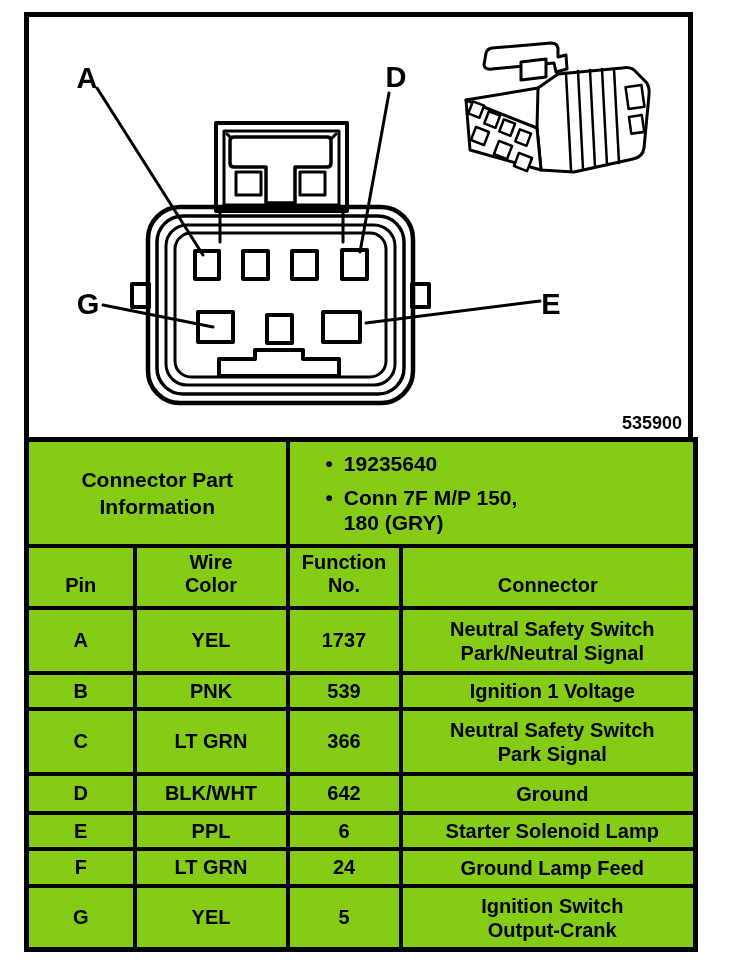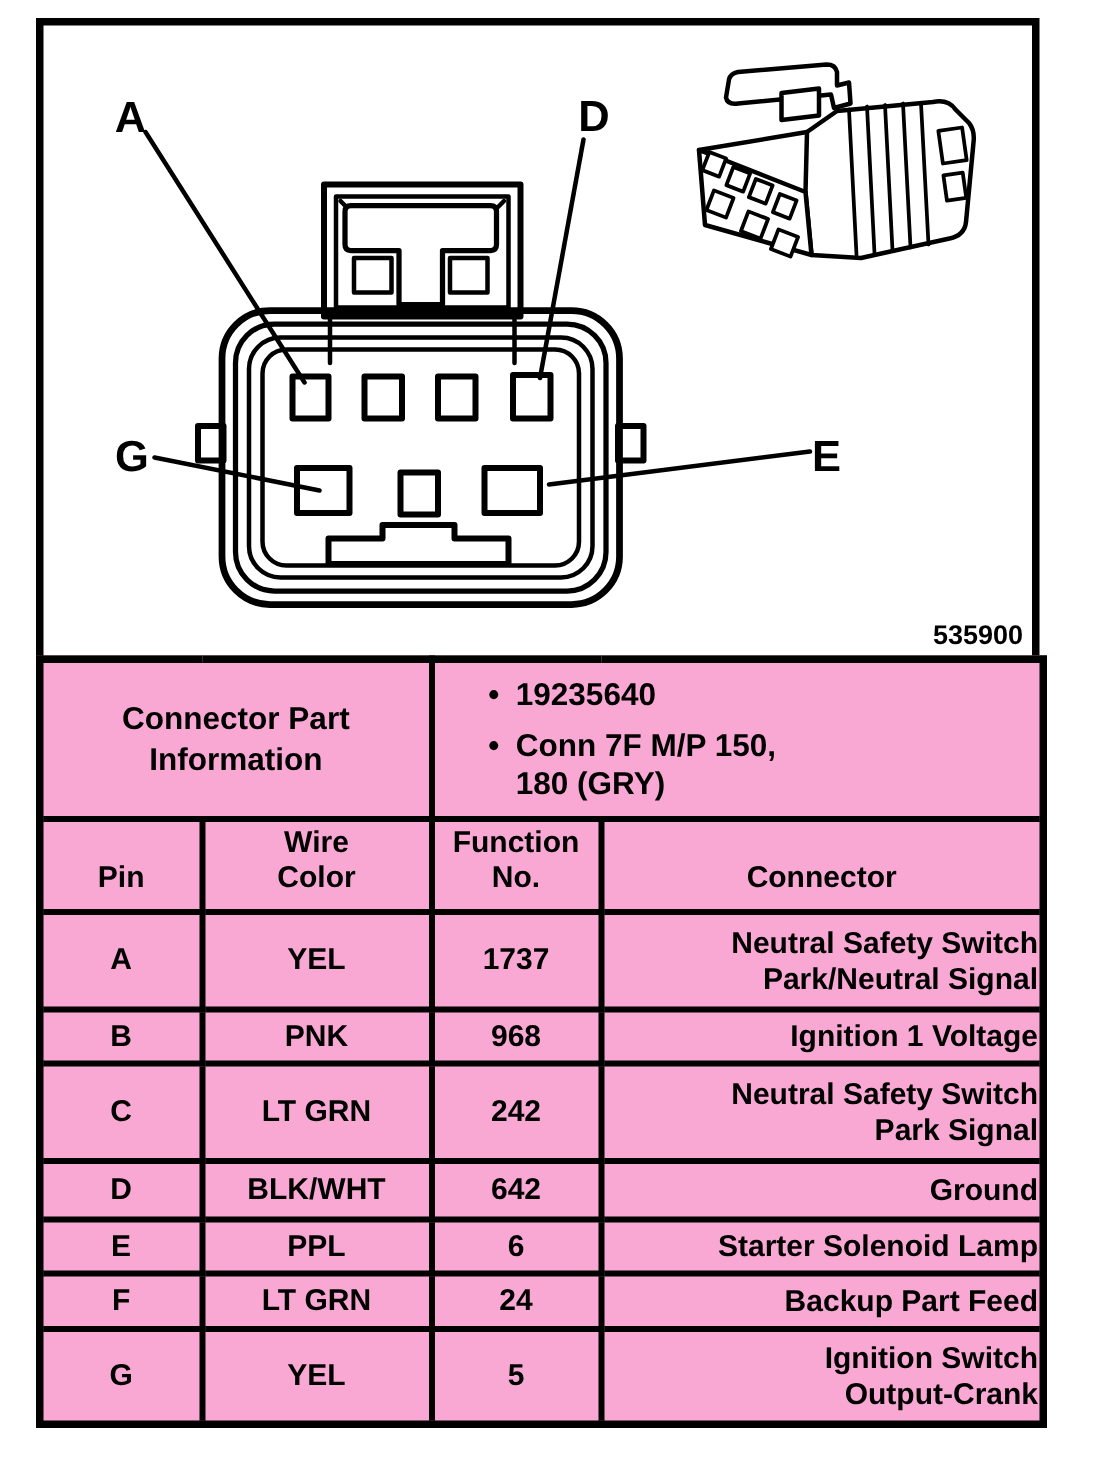--- a/index.html
+++ b/index.html
@@ -9,21 +9,21 @@
   
   #diagram-box{position:absolute;left:24px;top:12px;width:669px;height:430px;
                border:5px solid #000;box-sizing:border-box;background:#fff;}
   #diagram-svg{position:absolute;left:24px;top:12px;}
 
   .pinlbl{font-family:"Liberation Sans",sans-serif;font-size:29px;font-weight:bold;fill:#000;}
   .fignum{font-family:"Liberation Sans",sans-serif;font-size:18px;font-weight:bold;fill:#000;}
 
   
   #pinout-table{position:absolute;left:24px;top:437px;width:669px;
-                border-collapse:collapse;table-layout:fixed;background:#f9a8d4;
+                border-collapse:collapse;table-layout:fixed;background:#84cc16;
                 border:5px solid #000;}
   #pinout-table td,#pinout-table th{border:4px solid #000;overflow:hidden;}
 
   tr.r-part{height:98px;}
   tr.r-cols{height:62px;}
   tr.r-a{height:65px;} tr.r-b{height:36px;} tr.r-c{height:65px;}
   tr.r-d{height:39px;} tr.r-e{height:36px;} tr.r-f{height:37px;}
   tr.r-g{height:63px;}
 
   .part-hdr{text-align:center;vertical-align:middle;font-weight:bold;font-size:21px;
@@ -32,21 +32,21 @@
   .bullet-item{display:flex;align-items:flex-start;gap:11px;font-weight:bold;font-size:21px;
                line-height:1.18;margin-bottom:9px;}
   .bullet-item .bullet{font-size:21px;line-height:1.18;}
   .pre{white-space:pre-line;}
 
   #pinout-table th{text-align:center;vertical-align:bottom;padding-bottom:9px;
                    font-weight:bold;font-size:20px;line-height:1.15;white-space:pre-line;}
 
   .c-pin,.c-wire,.c-circ{text-align:center;vertical-align:middle;
                          font-weight:bold;font-size:20px;}
-  .c-func{text-align:right;vertical-align:middle;padding-left:10px;
+  .c-func{text-align:center;vertical-align:middle;padding-left:10px;
           font-weight:bold;font-size:20px;line-height:1.2;white-space:pre-line;}
 </style>
 </head>
 <body>
 
 <div id="page">
 
   <div id="diagram-box"></div>
 
   <svg id="diagram-svg" width="669" height="430" viewBox="24 12 669 430">
@@ -163,47 +163,47 @@
     <tr class="r-a">
       <td class="c-pin">A</td>
       <td class="c-wire">YEL</td>
       <td class="c-circ">1737</td>
       <td class="c-func">Neutral Safety Switch
 Park/Neutral Signal</td>
     </tr>
     <tr class="r-b">
       <td class="c-pin">B</td>
       <td class="c-wire">PNK</td>
-      <td class="c-circ">968</td>
+      <td class="c-circ">539</td>
       <td class="c-func">Ignition 1 Voltage</td>
     </tr>
     <tr class="r-c">
       <td class="c-pin">C</td>
       <td class="c-wire">LT GRN</td>
-      <td class="c-circ">242</td>
+      <td class="c-circ">366</td>
       <td class="c-func">Neutral Safety Switch
 Park Signal</td>
     </tr>
     <tr class="r-d">
       <td class="c-pin">D</td>
       <td class="c-wire">BLK/WHT</td>
       <td class="c-circ">642</td>
       <td class="c-func">Ground</td>
     </tr>
     <tr class="r-e">
       <td class="c-pin">E</td>
       <td class="c-wire">PPL</td>
       <td class="c-circ">6</td>
       <td class="c-func">Starter Solenoid Lamp</td>
     </tr>
     <tr class="r-f">
       <td class="c-pin">F</td>
       <td class="c-wire">LT GRN</td>
       <td class="c-circ">24</td>
-      <td class="c-func">Backup Part Feed</td>
+      <td class="c-func">Ground Lamp Feed</td>
     </tr>
     <tr class="r-g">
       <td class="c-pin">G</td>
       <td class="c-wire">YEL</td>
       <td class="c-circ">5</td>
       <td class="c-func">Ignition Switch
 Output-Crank</td>
     </tr>
   </tbody>
     </table>

